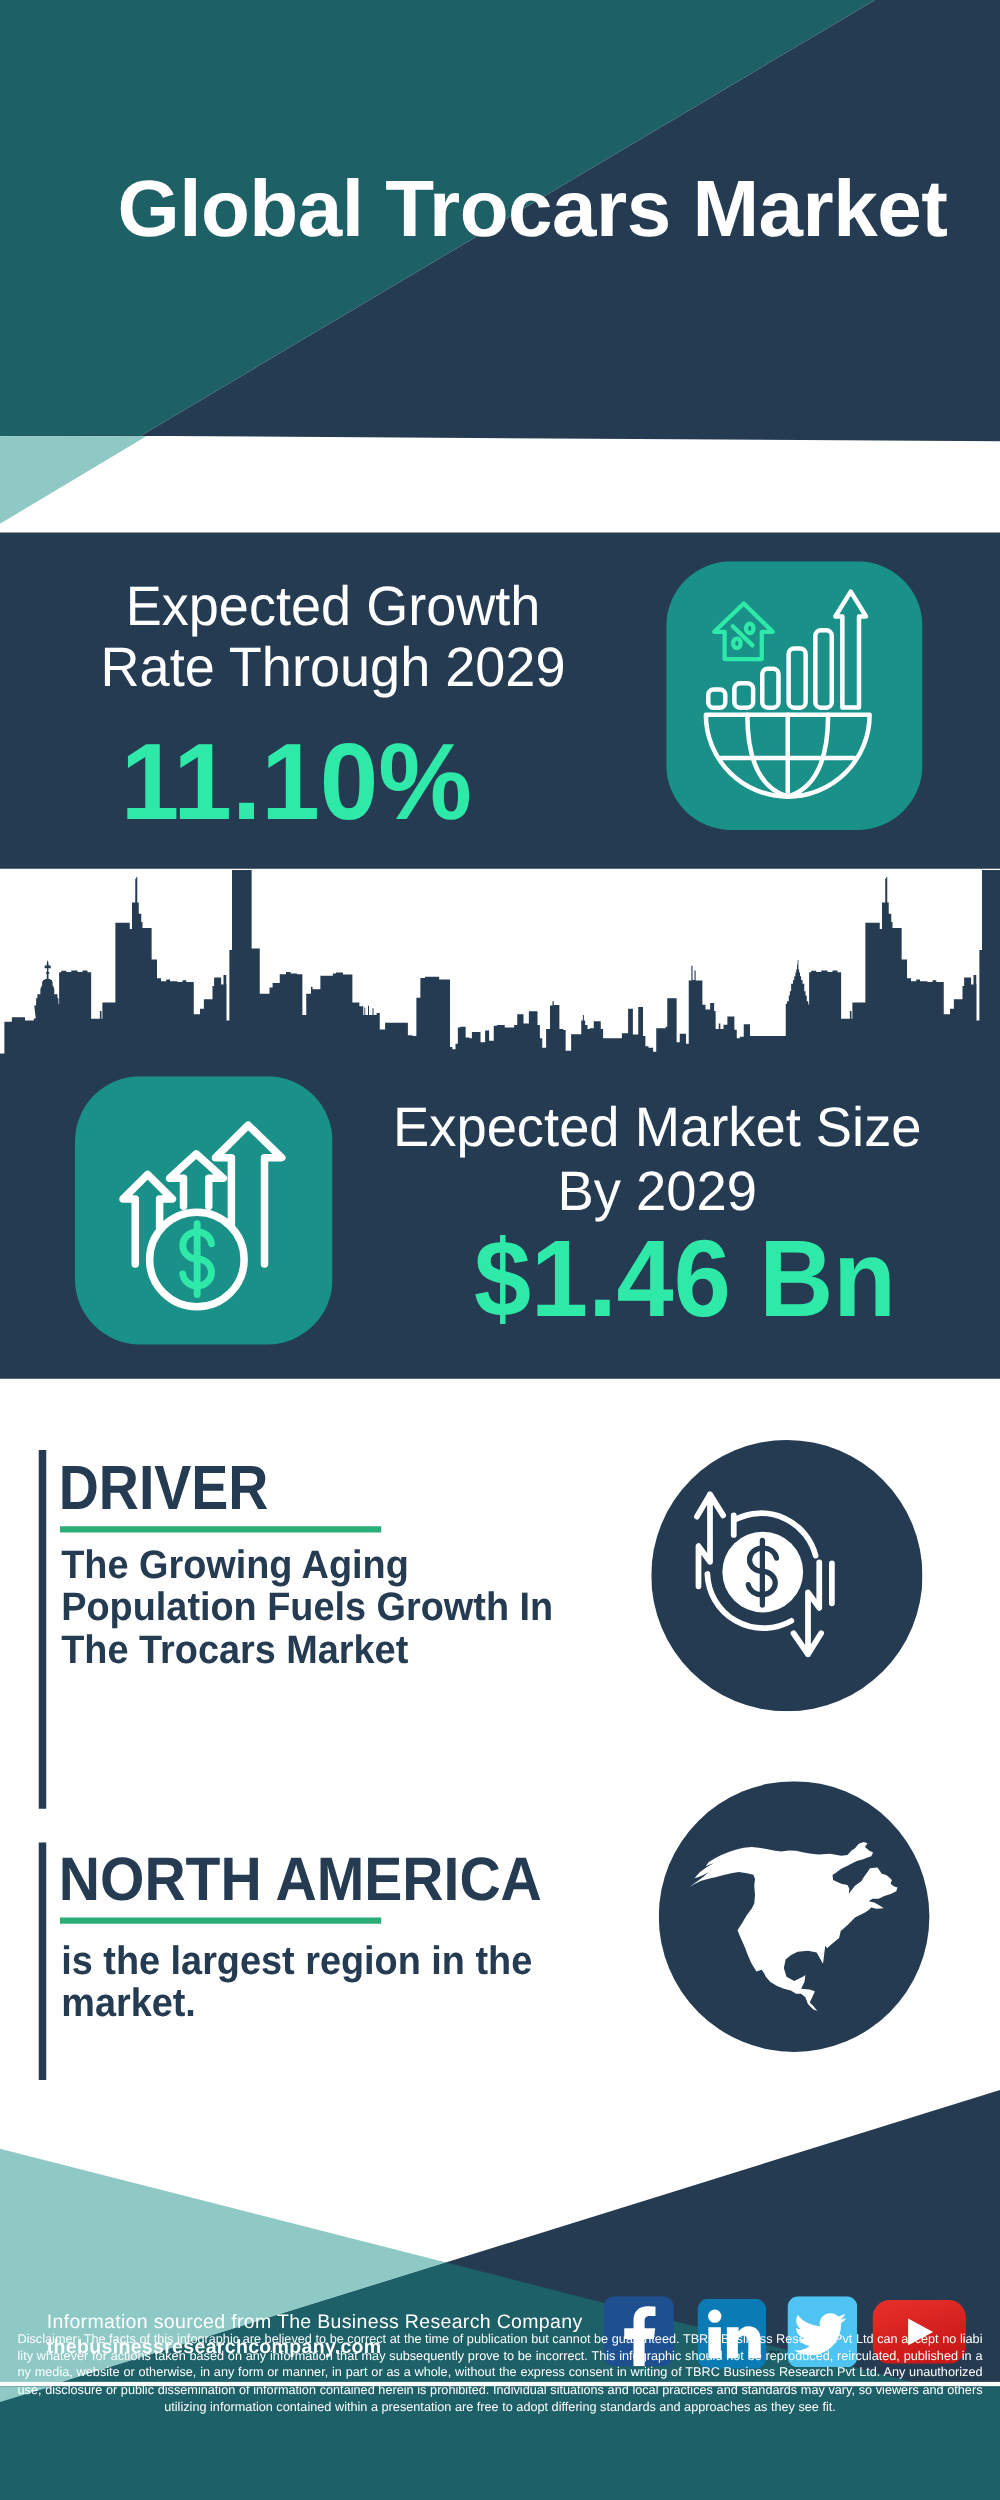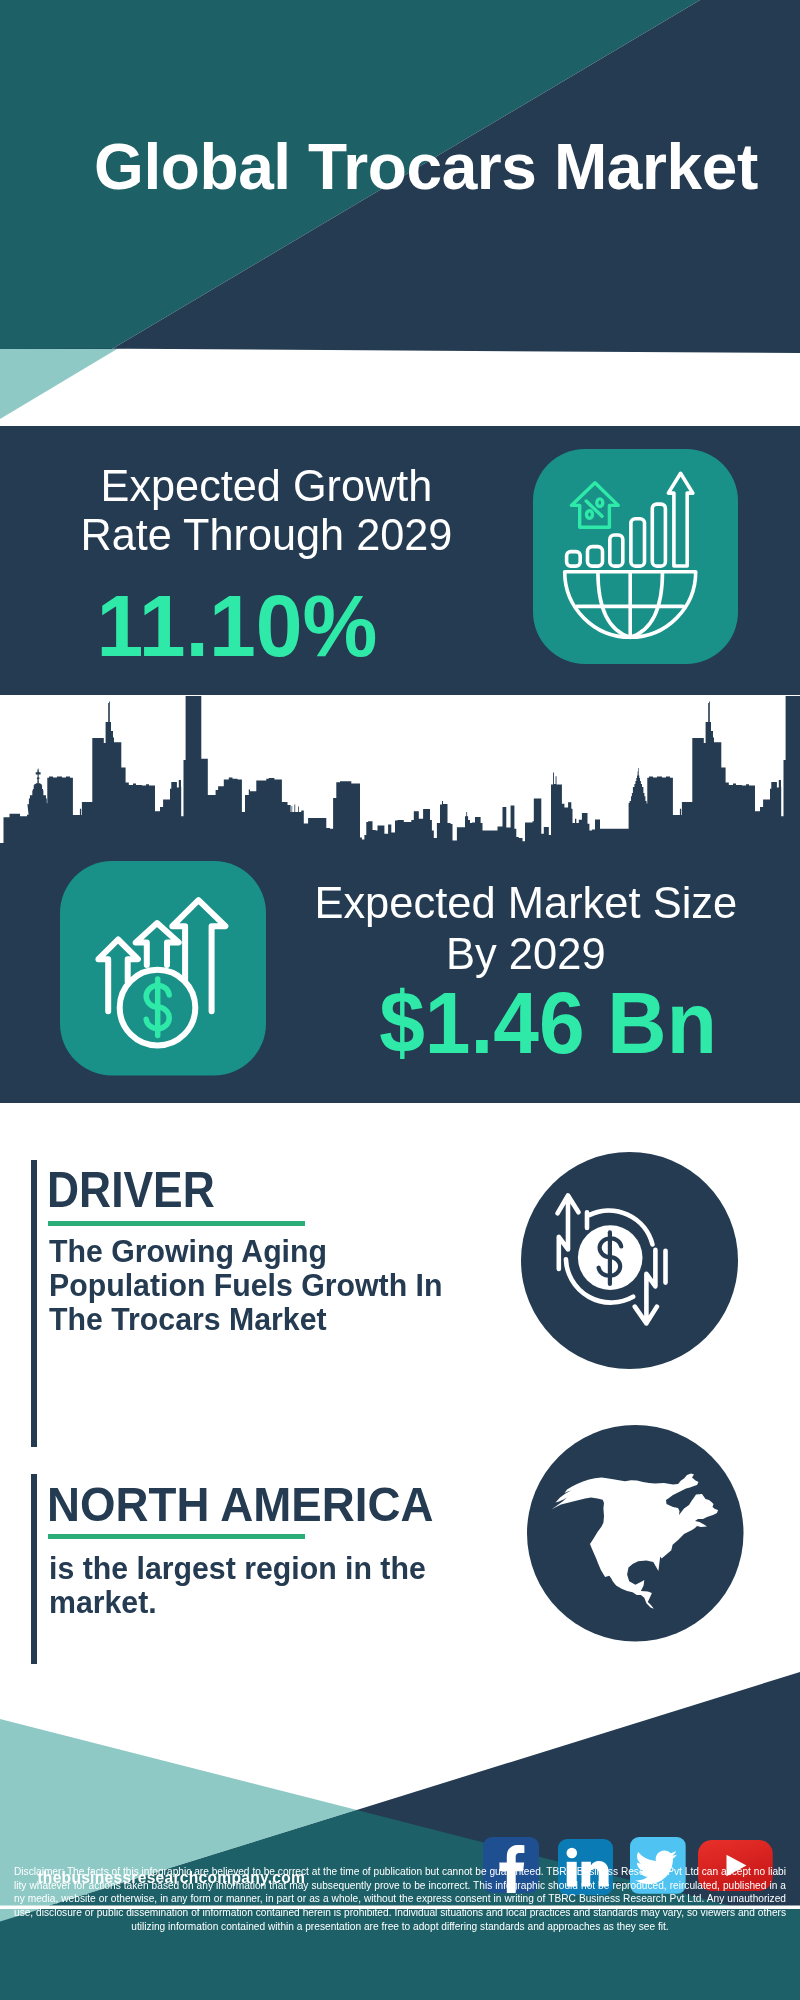--- a/index.html
+++ b/index.html
@@ -157,20 +157,21 @@
       <path d="M44.9 107.2 A45 45 0 0 0 112.1 144.7"></path>
       <path d="M113.8 154.6 L125.4 171.4 L135.9 154.6 M125.4 171.4 V121.9 L134.4 134.3 V97.9"></path>
       <path d="M144.5 98.7 V130.6"></path>
     </g>
     <g fill="none" stroke="#243B52" stroke-width="4.2" stroke-linecap="round" stroke-linejoin="round">
       <path d="M88.9 80.3 V132"></path>
       <path d="M100.2 94.5 a10.5 9.4 0 0 0 -11.3 -8.0 a10.3 9.3 0 0 0 0 18.6 a10.3 9.3 0 0 1 0 18.6 a10.5 9.4 0 0 1 -11.3 -8.0"></path>
     </g>
   </svg>
 
+  <div class="foot-line" style="top:1848.5px;">Information sourced from The Business Research Company</div>
   <div class="foot-line" style="top:1869.4px;font-weight:bold;">thebusinessresearchcompany.com</div>
 
   <svg class="social" style="left:482.5px; top:1837.4px; width:56.7px; height:56.1px;" viewBox="0 0 56.7 56.1" xmlns="http://www.w3.org/2000/svg">
     <rect x="0" y="0" width="56.7" height="56.1" rx="5.6" ry="5.6" fill="#1D4F91"></rect>
     <path d="M32.7 56.1 V34.2 h7.4 l1.1 -8.6 h-8.5 v-5.5 c0 -2.5 0.7 -4.2 4.2 -4.2 h4.5 V8.2 c-0.8 -0.1 -3.5 -0.3 -6.6 -0.3 c-6.5 0 -11 4 -11 11.3 v6.4 h-7.4 v8.6 h7.4 V56.1 Z" fill="#ffffff"></path>
   </svg>
 
   <svg class="social" style="left:558.25px; top:1838.6px; width:55px; height:56.1px;" viewBox="0 0 55 56.1" xmlns="http://www.w3.org/2000/svg">
     <rect x="0" y="0" width="55" height="56.1" rx="5.3" ry="5.3" fill="#0B7BB5"></rect>
     <circle cx="13.8" cy="14.0" r="5.3" fill="#ffffff"></circle>

